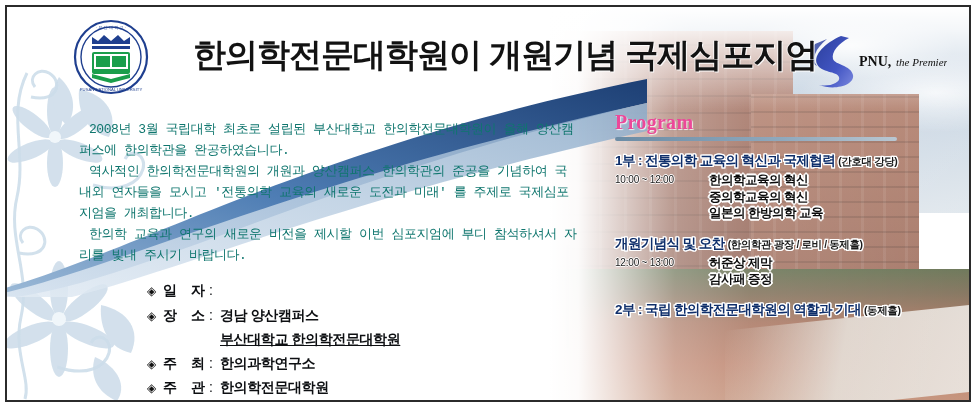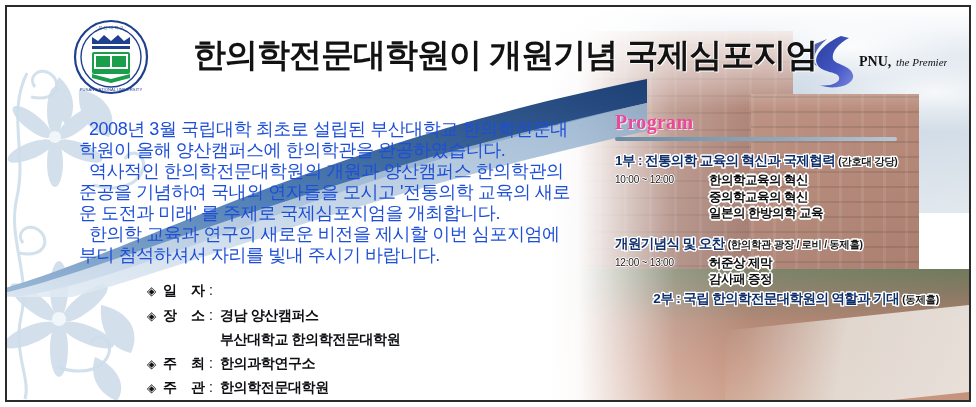--- a/index.html
+++ b/index.html
@@ -130,41 +130,42 @@
     color: #121212;
     text-shadow: 1px 1px 0 rgba(255,255,255,.9), -1px 0 0 rgba(255,255,255,.7);
     white-space: nowrap;
   }
 
   
   .body-text {
     position: absolute;
     left: 72px; top: 112px;
     width: 500px;
-    font-size: 18px;
+    font-size: 13px;
     line-height: 21px;
-    color: #1d4ed8;
+    color: #0f766e;
     letter-spacing: -0.45px;
+    font-family: Liberation Mono, monospace;
   }
   .body-text p { margin-bottom: 0; text-indent: 10px; }
 
   .info-list {
     position: absolute;
     left: 140px; top: 272px;
     font-size: 14px;
     line-height: 23.5px;
     color: #0d0f12;
     letter-spacing: -0.4px;
   }
   .info-row { display: flex; align-items: baseline; white-space: nowrap; }
   .info-dia { width: 16px; flex: 0 0 16px; font-size: 12px; color: #111; }
   .info-key { width: 46px; flex: 0 0 46px; font-weight: bold; letter-spacing: 5px; }
   .info-colon { width: 11px; flex: 0 0 11px; }
   .info-val { font-weight: bold; }
-  .info-row.sub { margin-left: 73px; }
+  .info-row.sub { margin-left: 73px; text-decoration: underline; }
 
   
   .program {
     position: absolute;
     left: 608px; top: 104px;
     width: 362px;
   }
   .program-title {
     font-family: "Liberation Serif", "DejaVu Serif", serif;
     font-size: 20px;
@@ -216,21 +217,21 @@
     color: #0b0b0b;
     line-height: 16.5px;
     letter-spacing: -0.5px;
     white-space: nowrap;
     text-shadow:
       1px 0 0 #fff, -1px 0 0 #fff, 0 1px 0 #fff, 0 -1px 0 #fff,
       1px 1px 0 #fff, -1px -1px 0 #fff, 1px -1px 0 #fff, -1px 1px 0 #fff,
       2px 0 0 #fff, -2px 0 0 #fff, 0 2px 0 #fff, 0 -2px 0 #fff;
   }
   .sec.mid { margin-top: 13px; }
-  .sec.last { margin-top: 2px; text-align: center; }
+  .sec.last { margin-top: 13px; }
 </style>
 </head>
 <body>
 
 <div class="banner">
   <div class="frame">
 
     <div class="photo">
       <div class="photo-sky"></div>
       <div class="photo-clouds"></div>

